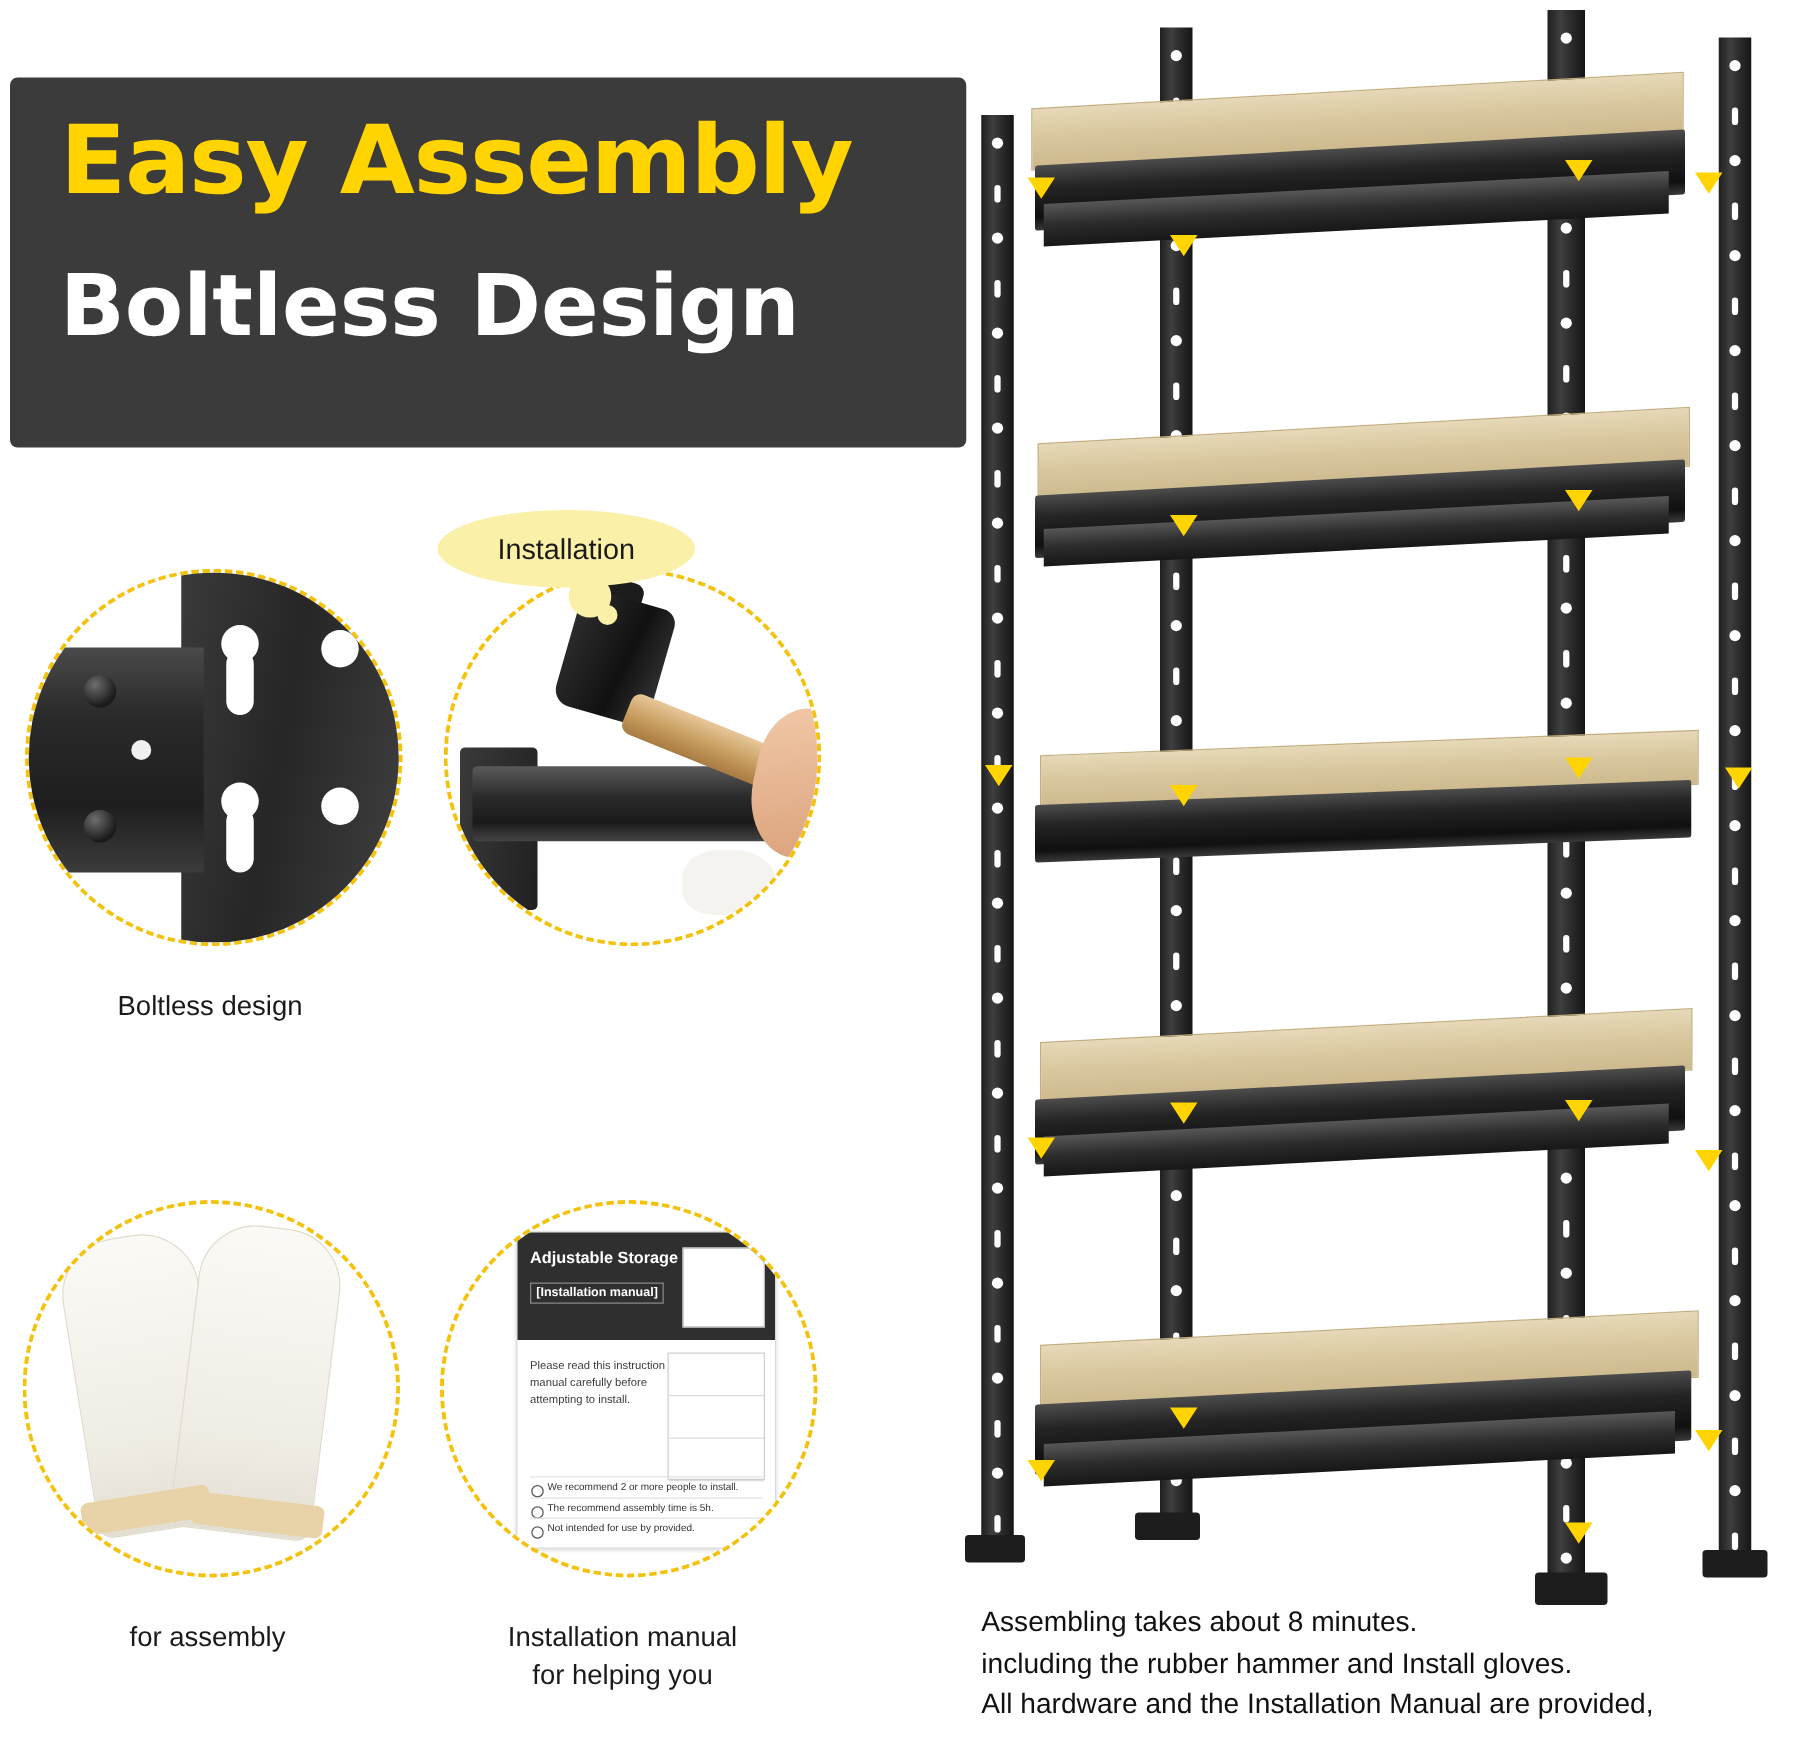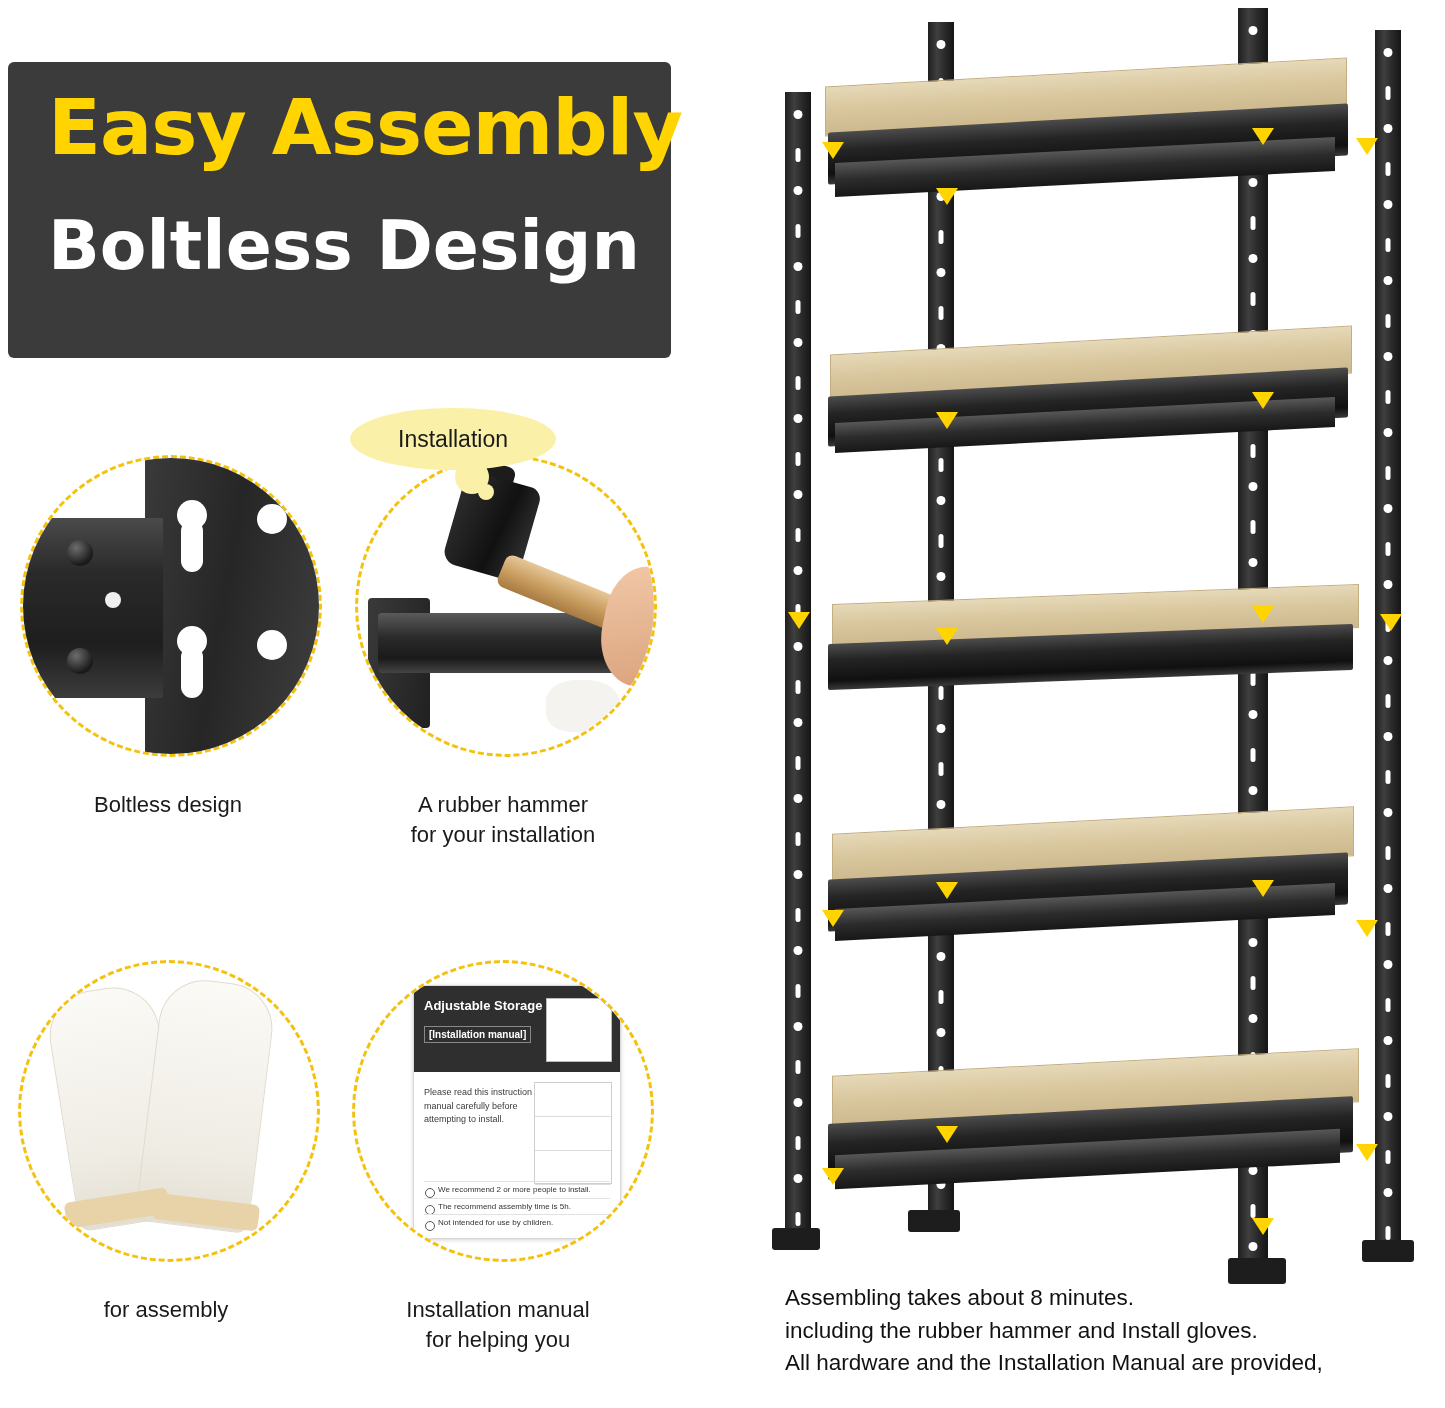--- a/index.html
+++ b/index.html
@@ -19,21 +19,21 @@
   .left-col {
     position: absolute;
     left: 0; top: 0;
     width: 740px; height: 1408px;
   }
 
   
   .banner {
     position: absolute;
     left: 8px; top: 62px;
-    width: 663px; height: 296px;
+    width: 765px; height: 296px;
     background: #3b3b3b;
     border-radius: 6px;
   }
   .banner-title {
     position: absolute;
     left: 40px; top: 28px;
     font-size: 76px;
     font-weight: bold;
     color: #ffd400;
     letter-spacing: -1px;
@@ -378,24 +378,20 @@
     <div class="beam"></div>
     <div class="hammer-top"></div>
     <div class="hammer-head"></div>
     <div class="hammer-handle"></div>
     <div class="hand"></div>
     <div class="glove-white"></div>
   </div>
   <div class="bubble-tail"></div>
   <div class="bubble-tail2"></div>
   <div class="bubble">Installation</div>
-  <div class="feature-caption" id="feat2-caption">
-    <div>A rubber hammer</div>
-    <div>for your installation</div>
-  </div>
 
   <div class="circle" id="feat3-circle">
     <div class="glove glove-a"></div>
     <div class="glove glove-b"></div>
     <div class="cuff" style="left:44px; top:232px; width:104px; height:26px; transform:rotate(-9deg);"></div>
     <div class="cuff" style="left:132px; top:236px; width:106px; height:26px; transform:rotate(7deg);"></div>
   </div>
   <div class="feature-caption" id="feat3-caption">
     <div>for assembly</div>
   </div>
@@ -409,21 +405,21 @@
       </div>
       <div class="manual-body">Please read this instruction manual carefully before attempting to install.</div>
       <div class="manual-figs">
         <div></div>
           <div></div>
           <div></div>
       </div>
       <div class="manual-notes">
         <div class="row">We recommend 2 or more people to install.</div>
         <div class="row">The recommend assembly time is 5h.</div>
-        <div class="row">Not intended for use by children.</div>
+        <div class="row">Not intended for use by provided.</div>
       </div>
     </div>
   </div>
   <div class="feature-caption" id="feat4-caption">
     <div>Installation manual</div>
     <div>for helping you</div>
   </div>
 </div>
 
 <div class="right-col">

